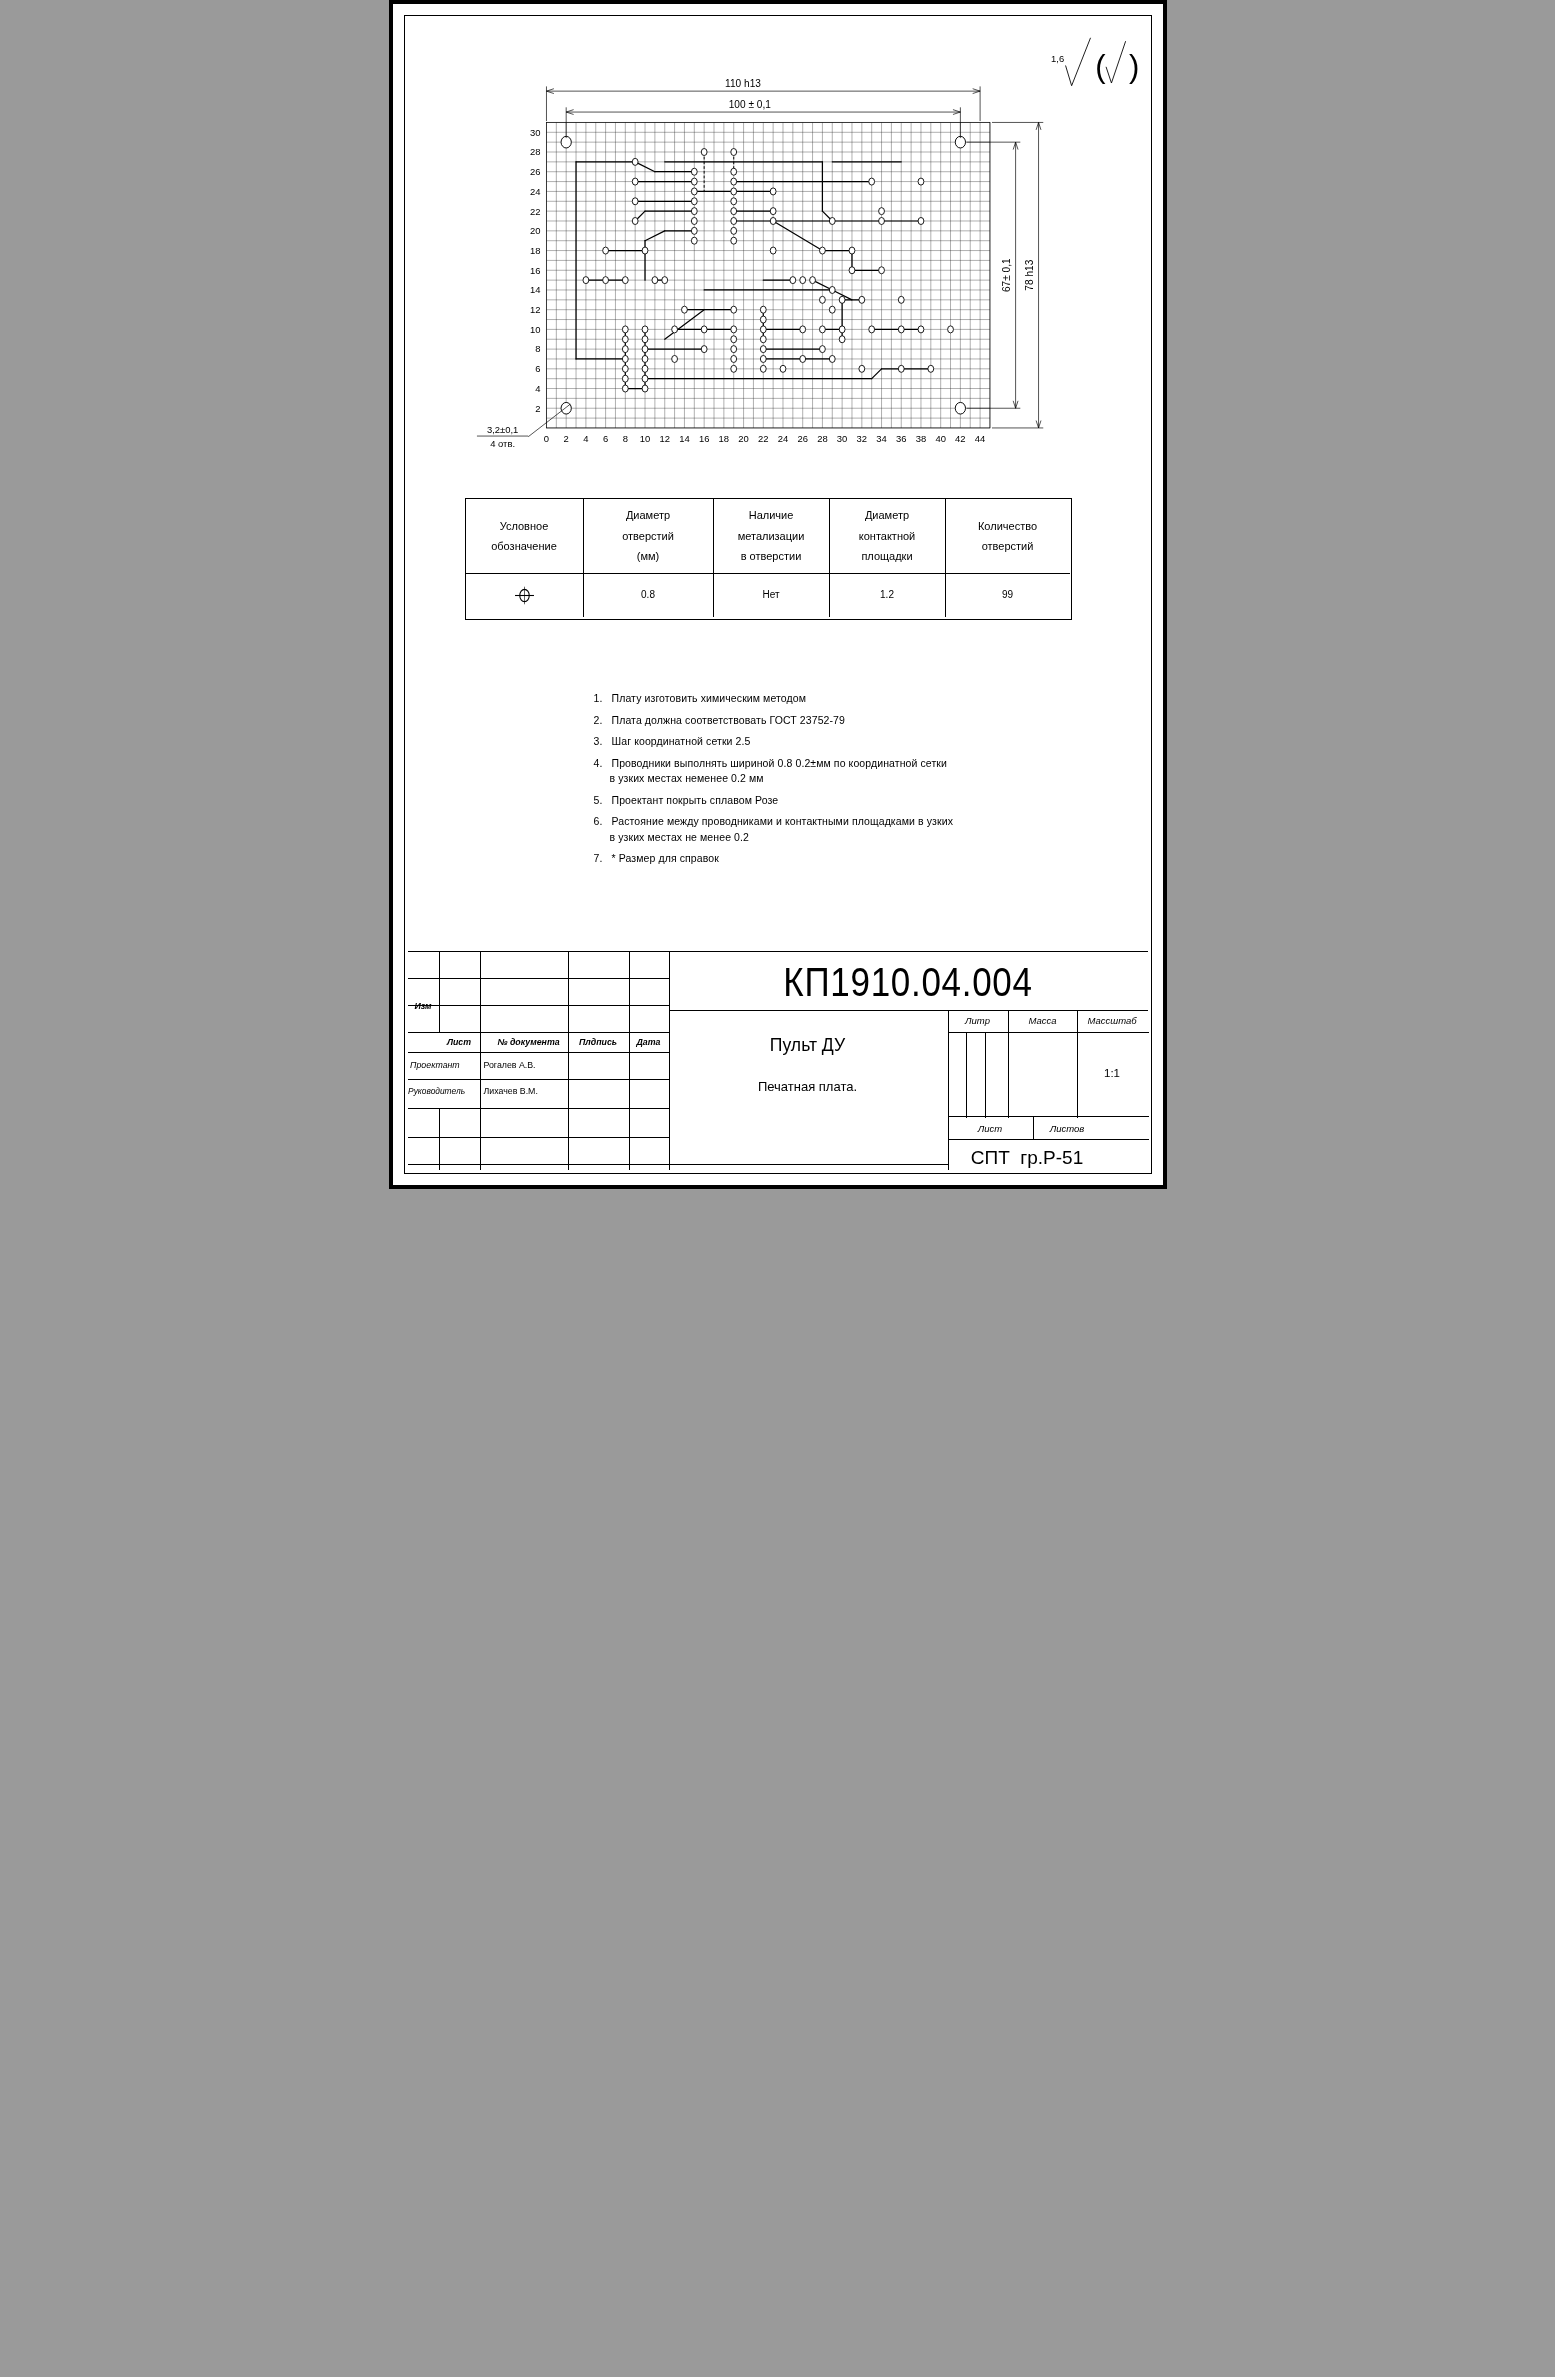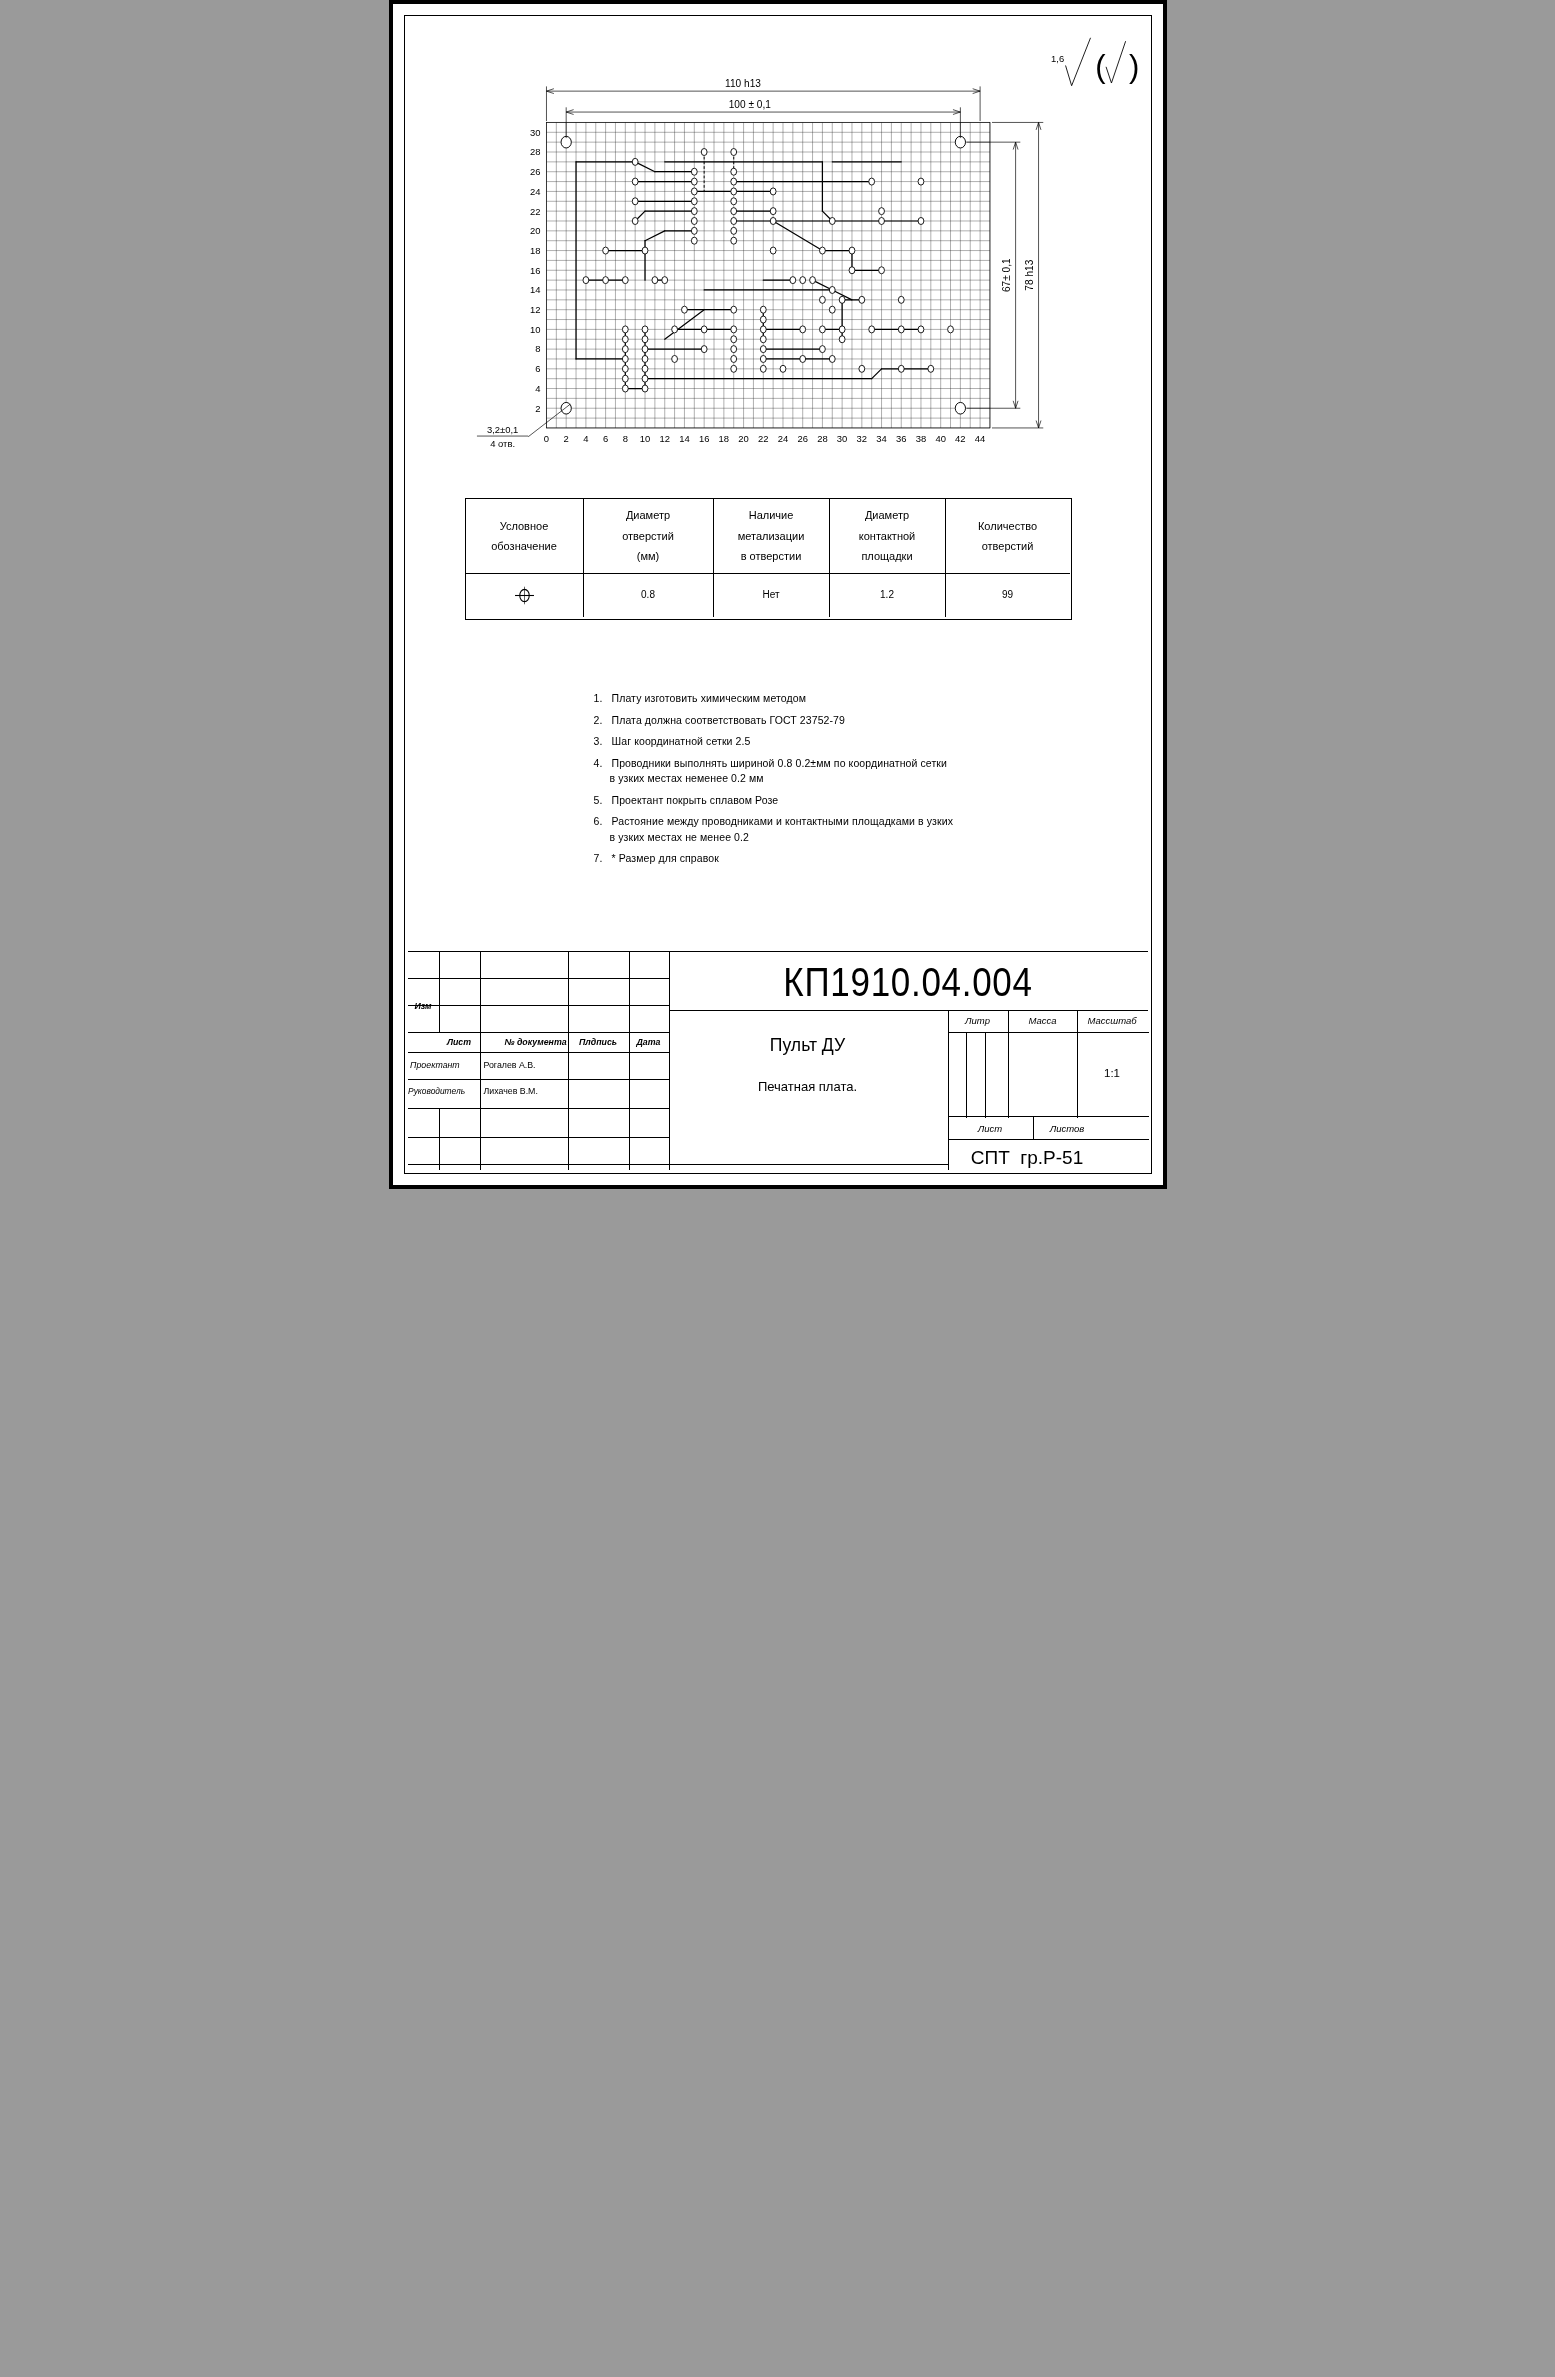--- a/index.html
+++ b/index.html
@@ -415,21 +415,21 @@
   <div class="txt c" style="left:280px;top:1035px;width:278px;font-size:17.6px;">Пульт ДУ</div>
   <div class="txt c" style="left:280px;top:1079px;width:278px;font-size:13px;">Печатная плата.</div>
 
   <div class="txt c it" style="left:559px;top:1123px;width:85px;font-size:9.5px;">Лист</div>
   <div class="txt c it" style="left:621px;top:1123px;width:115px;font-size:9.5px;">Листов</div>
 
   <div class="txt c" style="left:538px;top:1147px;width:201px;font-size:19px;">СПТ  гр.Р-51</div>
 
   <div class="txt c it bd" style="left:19px;top:1001px;width:31px;font-size:8.8px;">Изм</div>
   <div class="txt c it bd" style="left:50px;top:1037px;width:41px;font-size:8.8px;">Лист</div>
-  <div class="txt c it bd" style="left:103px;top:1037px;width:88px;font-size:8.8px;">№ документа</div>
+  <div class="txt c it bd" style="left:96px;top:1037px;width:88px;font-size:8.8px;">№ документа</div>
   <div class="txt c it bd" style="left:179px;top:1037px;width:61px;font-size:8.8px;">Плдпись</div>
   <div class="txt c it bd" style="left:240px;top:1037px;width:40px;font-size:8.8px;">Дата</div>
 
   <div class="txt it" style="left:21.6px;top:1060px;font-size:8.8px;">Проектант</div>
   <div class="txt" style="left:95px;top:1060px;font-size:8.8px;">Рогалев А.В.</div>
   <div class="txt it" style="left:19.6px;top:1086px;font-size:8.4px;">Руководитель</div>
   <div class="txt" style="left:95px;top:1086px;font-size:8.8px;">Лихачев В.М.</div>
 
   <div class="edge"></div>
 <div class="ln" style="left: 19px; top: 951px; width: 740px; height: 1.4px;"></div>

